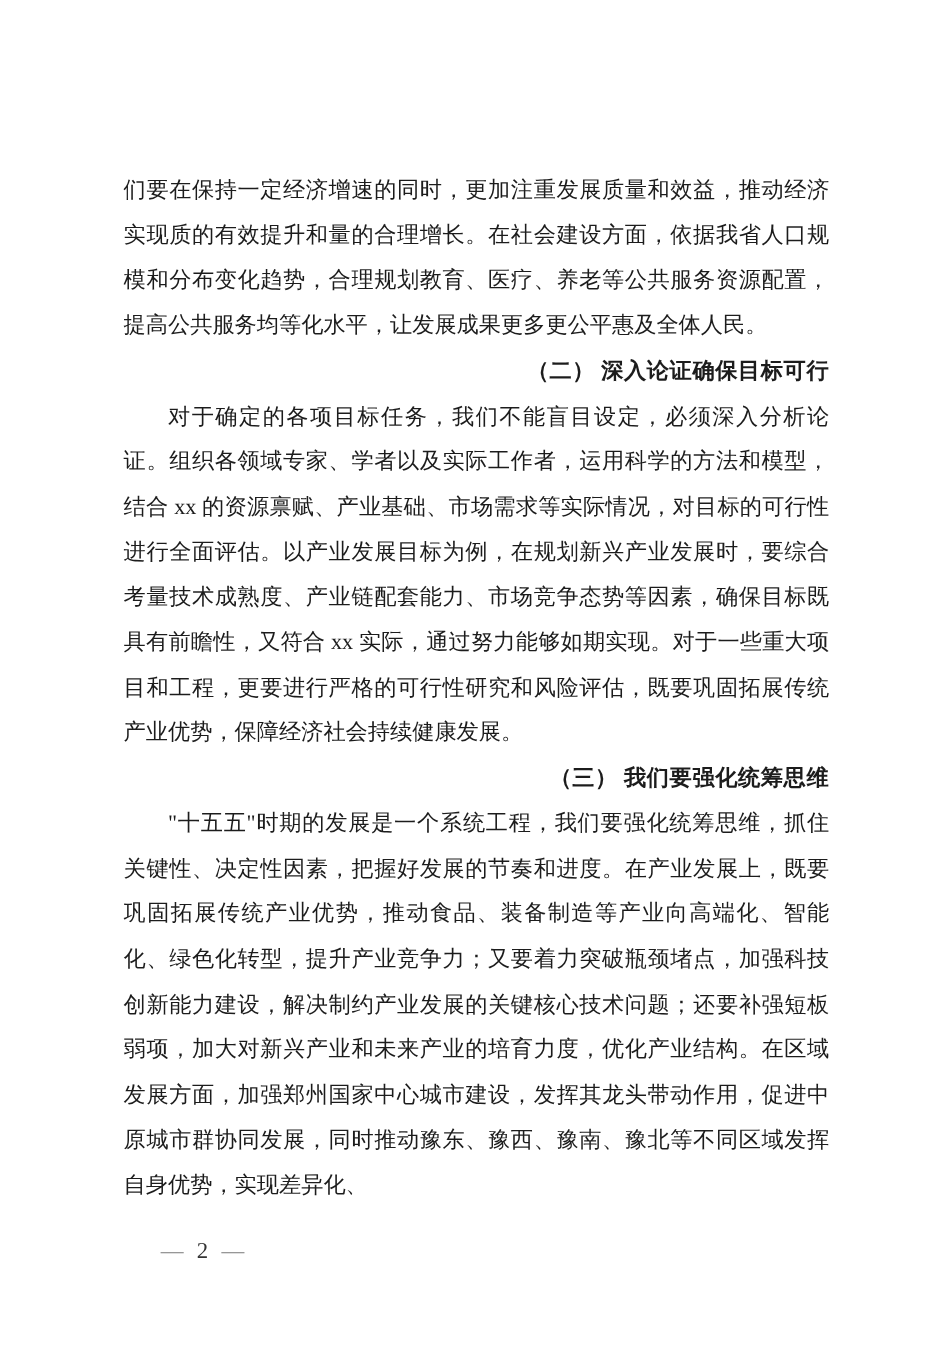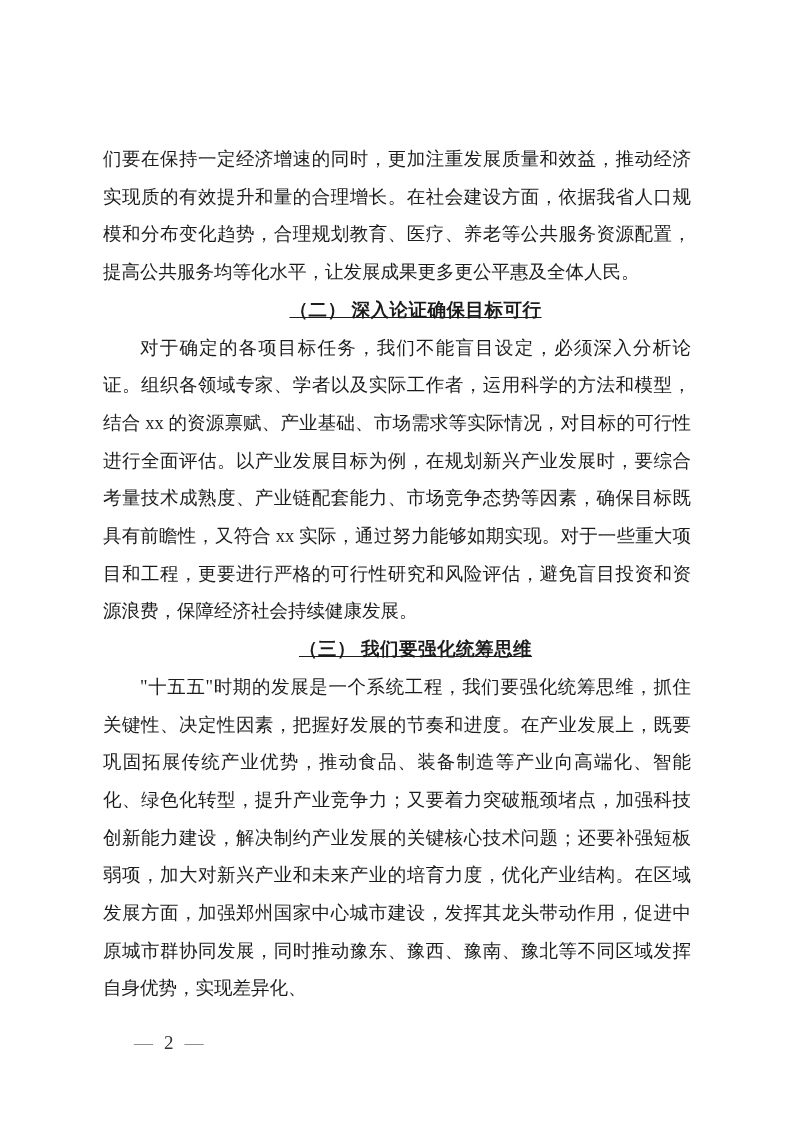--- a/index.html
+++ b/index.html
@@ -41,23 +41,22 @@
   .para.continuation {
     text-indent: 0;
   }
   .heading {
     margin: 0;
     padding: 0;
     font-size: inherit;
     line-height: inherit;
     font-weight: 700;
     text-indent: 2em;
-    text-align: center;
+    text-align: right;
     letter-spacing: 0.5px;
-    text-decoration: underline;
   }
   .page-footer {
     position: absolute;
     left: 134px;
     top: 1029px;
     font-size: 19px;
     line-height: 28px;
     font-family: "Liberation Serif", "DejaVu Serif", serif;
     white-space: nowrap;
   }
@@ -72,21 +71,21 @@
 </head>
 <body>
 
 <div class="page">
 
   <main class="doc-body">
     <p class="para continuation">们要在保持一定经济增速的同时，更加注重发展质量和效益，推动经济实现质的有效提升和量的合理增长。在社会建设方面，依据我省人口规模和分布变化趋势，合理规划教育、医疗、养老等公共服务资源配置，提高公共服务均等化水平，让发展成果更多更公平惠及全体人民。</p>
 
     <h3 class="heading">（二） 深入论证确保目标可行</h3>
 
-    <p class="para">对于确定的各项目标任务，我们不能盲目设定，必须深入分析论证。组织各领域专家、学者以及实际工作者，运用科学的方法和模型，结合 xx 的资源禀赋、产业基础、市场需求等实际情况，对目标的可行性进行全面评估。以产业发展目标为例，在规划新兴产业发展时，要综合考量技术成熟度、产业链配套能力、市场竞争态势等因素，确保目标既具有前瞻性，又符合 xx 实际，通过努力能够如期实现。对于一些重大项目和工程，更要进行严格的可行性研究和风险评估，避免盲目投资和资源浪费，保障经济社会持续健康发展。</p>
+    <p class="para">对于确定的各项目标任务，我们不能盲目设定，必须深入分析论证。组织各领域专家、学者以及实际工作者，运用科学的方法和模型，结合 xx 的资源禀赋、产业基础、市场需求等实际情况，对目标的可行性进行全面评估。以产业发展目标为例，在规划新兴产业发展时，要综合考量技术成熟度、产业链配套能力、市场竞争态势等因素，确保目标既具有前瞻性，又符合 xx 实际，通过努力能够如期实现。对于一些重大项目和工程，更要进行严格的可行性研究和风险评估，既要巩固拓展传统产业优势，保障经济社会持续健康发展。</p>
 
     <h3 class="heading">（三） 我们要强化统筹思维</h3>
 
     <p class="para">"十五五"时期的发展是一个系统工程，我们要强化统筹思维，抓住关键性、决定性因素，把握好发展的节奏和进度。在产业发展上，既要巩固拓展传统产业优势，推动食品、装备制造等产业向高端化、智能化、绿色化转型，提升产业竞争力；又要着力突破瓶颈堵点，加强科技创新能力建设，解决制约产业发展的关键核心技术问题；还要补强短板弱项，加大对新兴产业和未来产业的培育力度，优化产业结构。在区域发展方面，加强郑州国家中心城市建设，发挥其龙头带动作用，促进中原城市群协同发展，同时推动豫东、豫西、豫南、豫北等不同区域发挥自身优势，实现差异化、</p>
   </main>
 
   <footer class="page-footer">
     <span class="footer-dash">—</span><span class="footer-num">2</span><span class="footer-dash">—</span>
   </footer>
 

